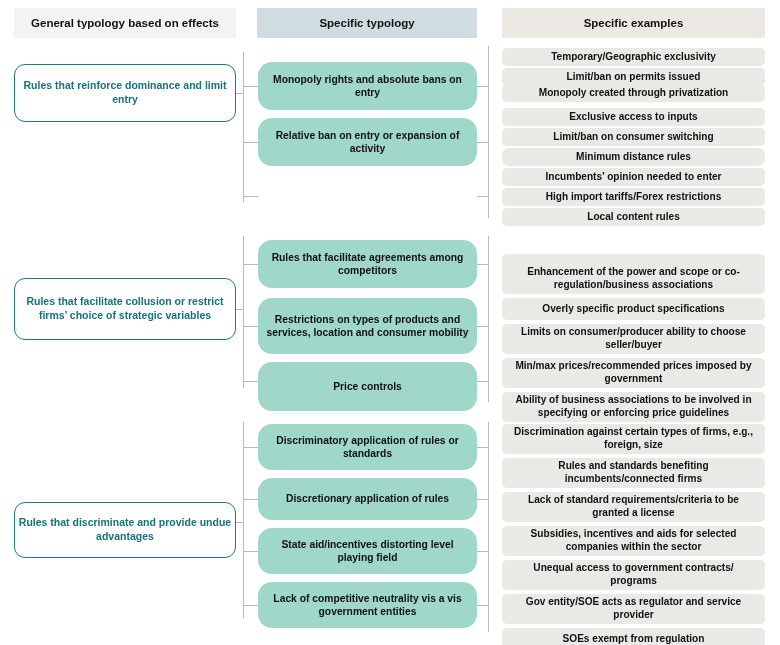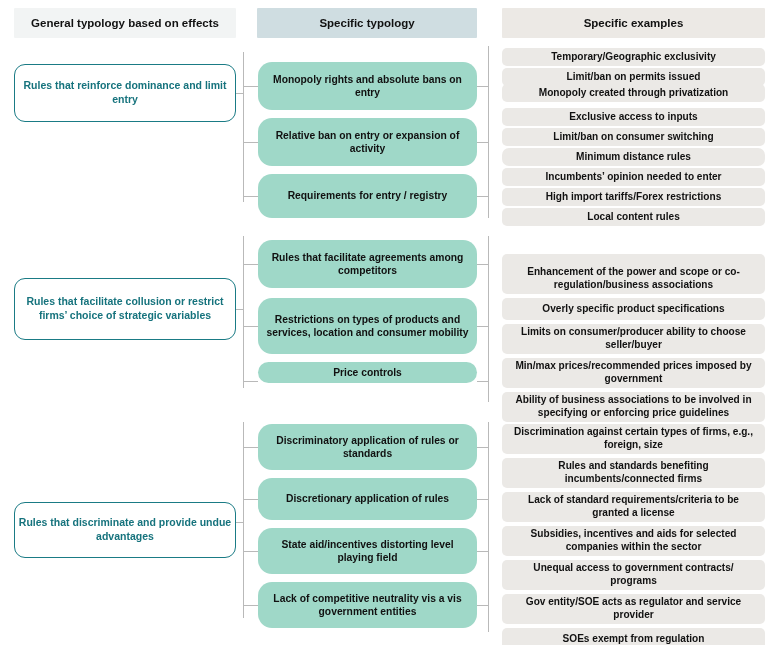--- a/index.html
+++ b/index.html
@@ -121,21 +121,20 @@
   <div class="hdr hdr-specific">Specific typology</div>
   <div class="hdr hdr-examples">Specific examples</div>
 
   <div class="group" id="group-0">
     <div class="gen-box" style="top: 18px; height: 58px;">Rules that reinforce dominance and limit entry</div>
     <div class="vline vline-left" style="top: 6px; height: 150px;"></div>
     <div class="hline" style="top: 47px; left: 236px; width: 8px;"></div>
     <div class="vline vline-right" style="top: 0px; height: 172px;"></div>
     <div class="spec-box" style="top: 16px; height: 48px;">Monopoly rights and absolute bans on entry</div>
     <div class="spec-box" style="top: 72px; height: 48px;">Relative ban on entry or expansion of activity</div>
-    <div class="spec-box" style="top: 128px; height: 44px;">Requirements for entry / registry</div>
     <div class="ex-box" style="top: 2px; height: 18px;">Temporary/Geographic exclusivity</div>
     <div class="ex-box" style="top: 22px; height: 18px;">Limit/ban on permits issued</div>
     <div class="ex-box" style="top: 38px; height: 18px;">Monopoly created through privatization</div>
     <div class="ex-box" style="top: 62px; height: 18px;">Exclusive access to inputs</div>
     <div class="ex-box" style="top: 82px; height: 18px;">Limit/ban on consumer switching</div>
     <div class="ex-box" style="top: 102px; height: 18px; border-radius: 7px;">Minimum distance rules</div>
     <div class="ex-box" style="top: 122px; height: 18px;">Incumbents’ opinion needed to enter</div>
     <div class="ex-box" style="top: 142px; height: 18px;">High import tariffs/Forex restrictions</div>
     <div class="ex-box" style="top: 162px; height: 18px;">Local content rules</div>
   <div class="hline" style="top: 40px; left: 244px; width: 14px;"></div>
@@ -146,21 +145,21 @@
       <div class="hline" style="top: 150px; left: 477px; width: 12px;"></div>
     </div>
 
   <div class="group" id="group-1">
     <div class="gen-box" style="top: 42px; height: 62px;">Rules that facilitate collusion or restrict firms’ choice of strategic variables</div>
     <div class="vline vline-left" style="top: 0px; height: 152px;"></div>
     <div class="hline" style="top: 73px; left: 236px; width: 8px;"></div>
     <div class="vline vline-right" style="top: 0px; height: 166px;"></div>
     <div class="spec-box" style="top: 4px; height: 48px;">Rules that facilitate agreements among competitors</div>
     <div class="spec-box" style="top: 62px; height: 56px;">Restrictions on types of products and services, location and consumer mobility</div>
-    <div class="spec-box" style="top: 126px; height: 21px;">Price controls</div>
+    <div class="spec-box" style="top: 126px; height: 49px;">Price controls</div>
     <div class="ex-box" style="top: 18px; height: 38px;">Association membership needed for entry</div>
     <div class="ex-box" style="top: 28px; height: 30px;">Enhancement of the power and scope or co-regulation/business associations</div>
     <div class="ex-box" style="top: 62px; height: 22px;">Overly specific product specifications</div>
     <div class="ex-box" style="top: 88px; height: 30px;">Limits on consumer/producer ability to choose seller/buyer</div>
     <div class="ex-box" style="top: 122px; height: 30px;">Min/max prices/recommended prices imposed by government</div>
     <div class="ex-box" style="top: 156px; height: 30px;">Ability of business associations to be involved in specifying or enforcing price guidelines</div>
   <div class="hline" style="top: 28px; left: 244px; width: 14px;"></div>
       <div class="hline" style="top: 28px; left: 477px; width: 12px;"></div>
       <div class="hline" style="top: 90px; left: 244px; width: 14px;"></div>
       <div class="hline" style="top: 90px; left: 477px; width: 12px;"></div>

